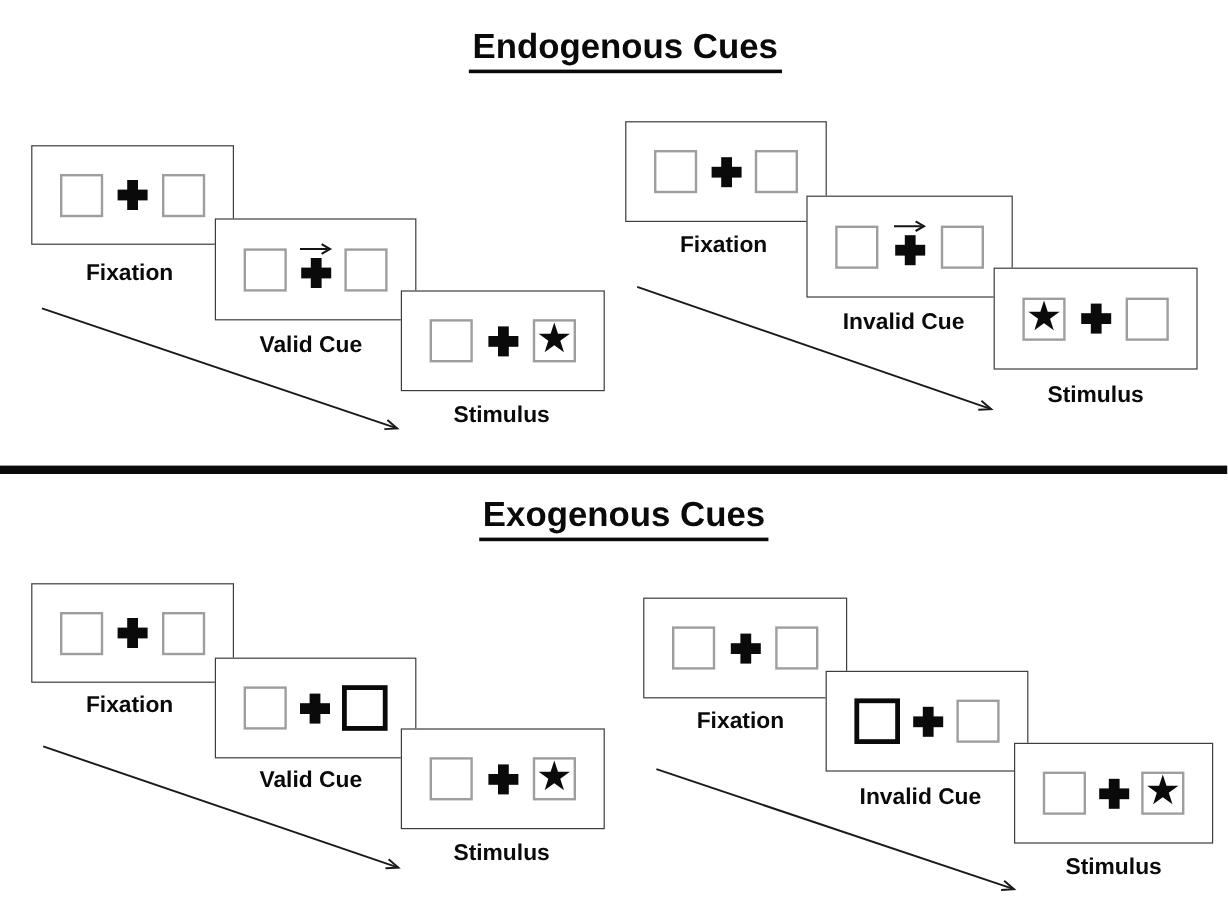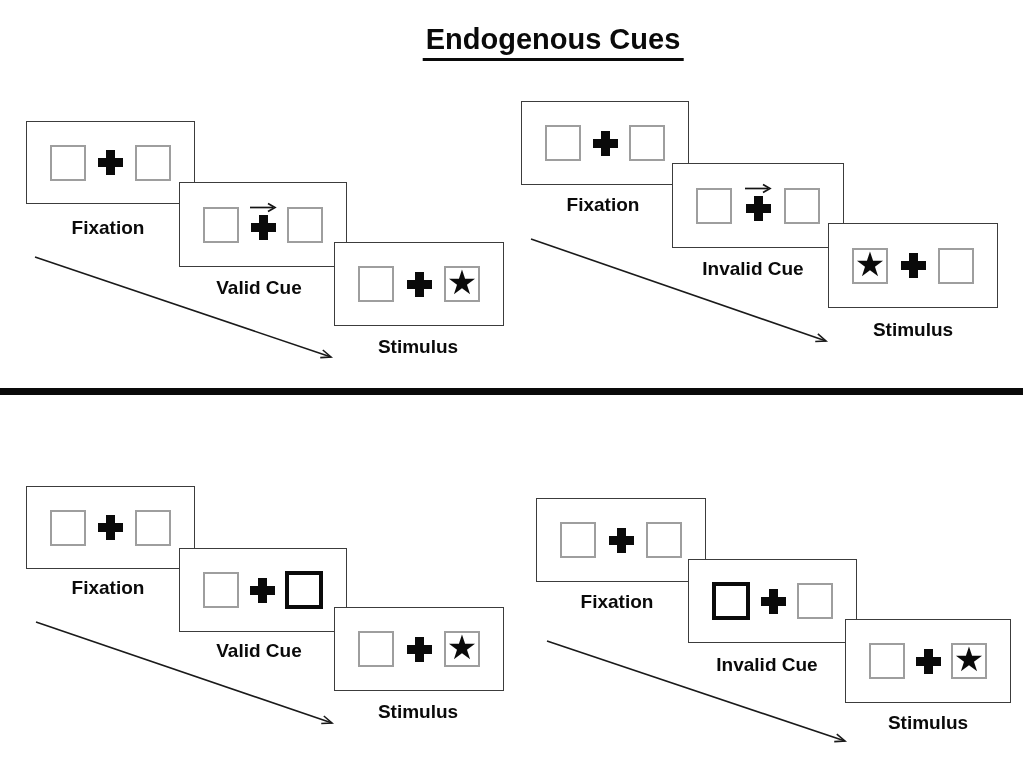--- a/index.html
+++ b/index.html
@@ -34,21 +34,21 @@
   }
   .cue-center { display:flex; flex-direction:column; align-items:center; gap:2px; margin-top:-8px; }
   .label {
     position:absolute; transform:translateX(-50%);
     font-size:19px; font-weight:bold; white-space:nowrap; line-height:20px;text-align:center;
   }
   .divider { position:absolute; left:0; top:388px; width:1023px; height:7px; background:#0a0a0a; }
   .overlay { position:absolute; left:0; top:0; z-index:1; }
   .z2 { z-index:2; } .z3 { z-index:3; } .z4 { z-index:4; }
   .label { z-index:6; }
-  .title { z-index:6;margin-left:32px; }
+  .title { z-index:6; }
 </style>
 </head>
 <body>
 
 <div class="canvas">
 
   <svg class="overlay" width="1023" height="767" viewBox="0 0 1023 767">
     <defs>
       <marker id="ah" markerWidth="14" markerHeight="12" refX="11" refY="5" orient="auto" markerUnits="userSpaceOnUse">
         <path d="M1,1 L11,5 L1,9" fill="none" stroke="#1a1a1a" stroke-width="1.6"></path>
@@ -115,20 +115,21 @@
     <span class="sq">
       <span class="star">★</span>
     </span>
     <span class="plus"></span>
     <span class="sq"></span>
   </div>
   <div class="label" style="left:913px; top:320px;">Stimulus</div>
 
   <div class="divider"></div>
 
+  <div class="title" style="left:520px; top:414px;">Exogenous Cues</div>
 
   <div class="panel z2" style="left:26px; top:486px; width:169px; height:83px;">
     <span class="sq"></span>
     <span class="plus"></span>
     <span class="sq"></span>
   </div>
   <div class="label" style="left:108px; top:578px;">Fixation</div>
 
   <div class="panel z3" style="left:179px; top:548px; width:168px; height:84px;">
     <span class="sq"></span>

